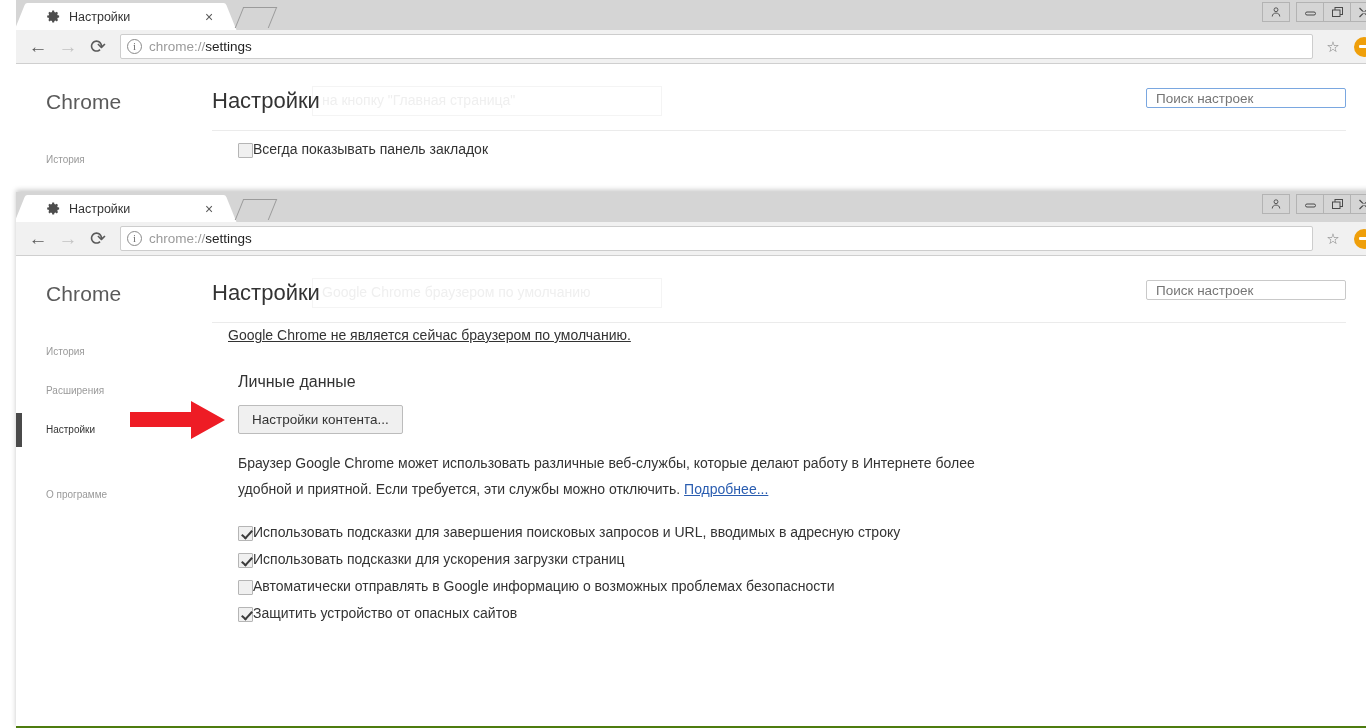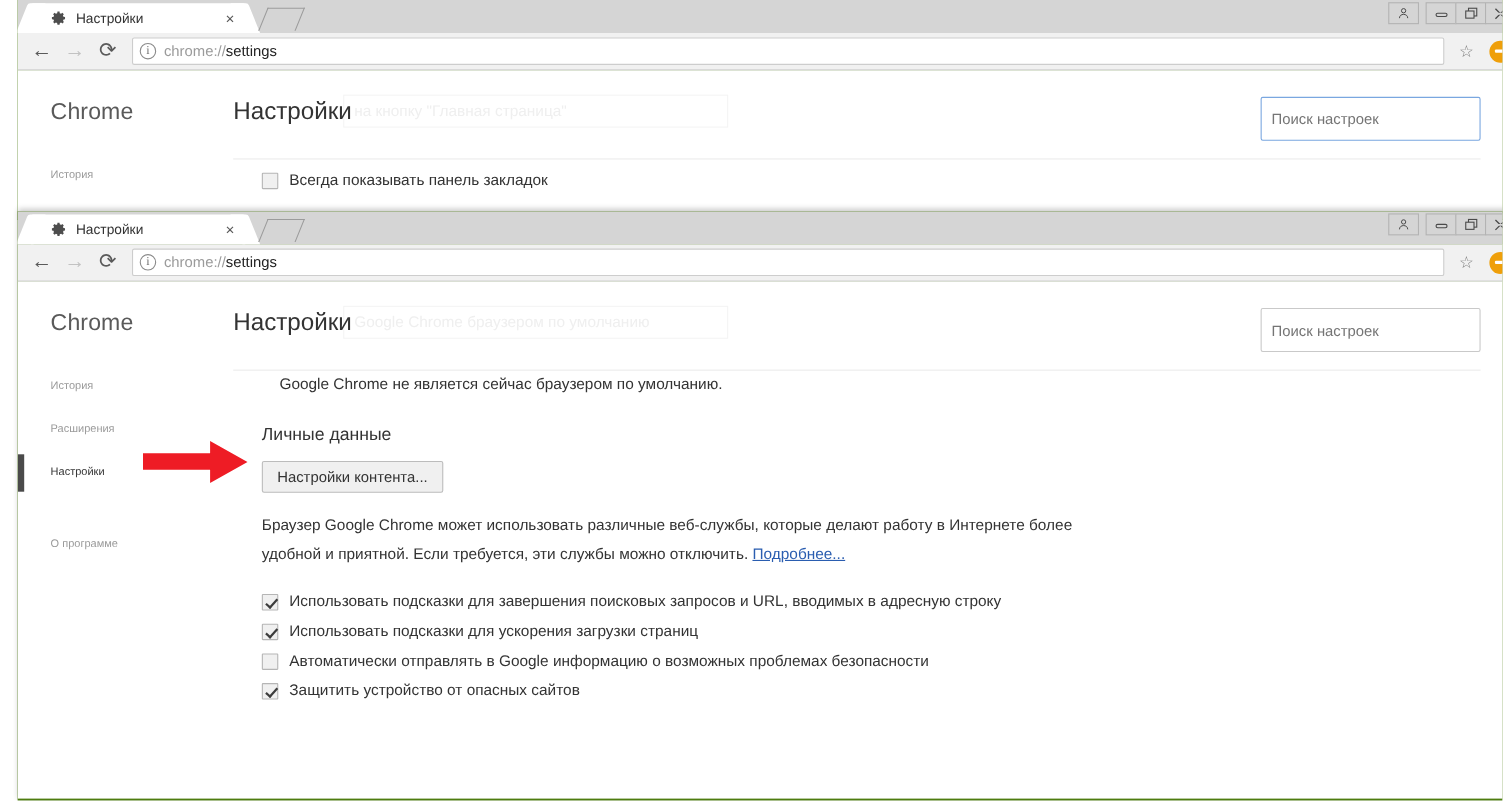--- a/index.html
+++ b/index.html
@@ -265,21 +265,21 @@
     position: absolute;
     left: 100px;
     top: -2px;
     width: 350px;
     height: 30px;
     border: 1px solid #f4f4f4;
     z-index: 0;
   }
   .search-box {
     width: 200px;
-    height: 40px;
+    height: 20px;
     border: 1px solid #c9c9c9;
     border-radius: 2px;
     background: #ffffff;
     font-size: 13.5px;
     color: #a8a8a8;
     padding: 0 9px;
     outline: none;
     font-family: "Liberation Sans", sans-serif;
     flex: none;
   }
@@ -290,21 +290,20 @@
 
   .divider {
     height: 1px;
     background: #ebebeb;
     margin: 16px 0 0 0;
   }
 
   .setting-row {
     display: flex;
     align-items: flex-start;
-    gap: 10px;
     padding: 10px 0 0 26px;
   }
   .cb {
     width: 15px; height: 15px;
     flex: none;
     border: 1px solid #b5b5b5;
     background: #f0f0f0;
     border-radius: 1px;
     margin-top: 2px;
     position: relative;
@@ -328,21 +327,22 @@
 
   .section-title {
     font-size: 16px;
     color: #333333;
     font-weight: normal;
     margin: 30px 0 0 26px;
   }
   .note {
     font-size: 14px;
     color: #333333;
-    margin: 4px 0 0 42px;
+    margin: 4px 0 0 16px;
+    text-decoration: underline;
   }
   .btn-row {
     display: flex;
     margin: 14px 0 0 26px;
   }
   .btn {
     background: #f0f0f0;
     border: 1px solid #bcbcbc;
     border-radius: 2px;
     font-size: 13.5px;

